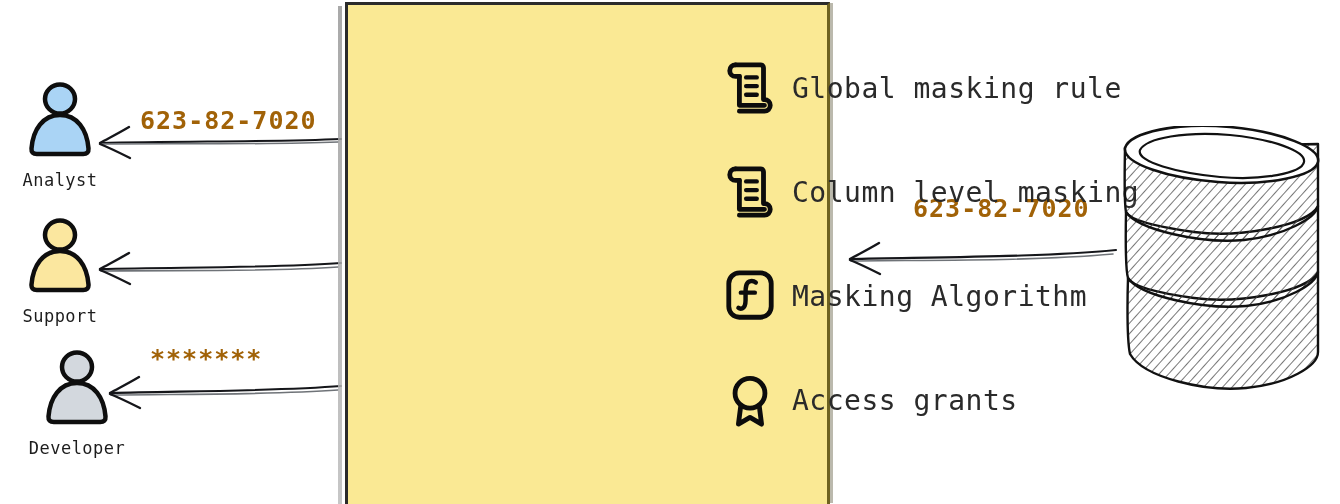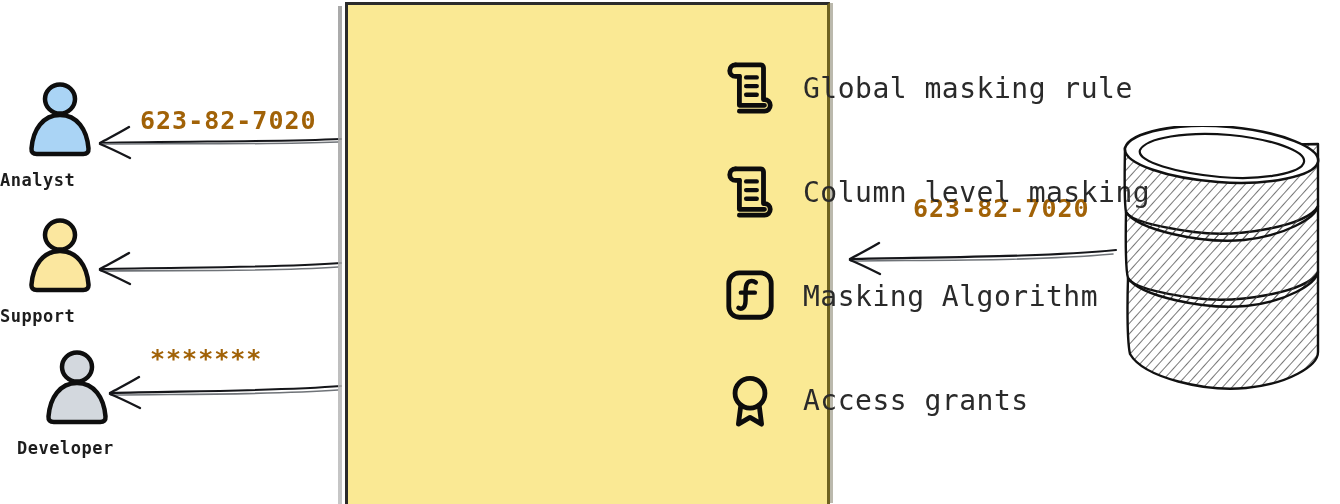--- a/index.html
+++ b/index.html
@@ -22,31 +22,31 @@
   }
   .panel-shadow-left{
     position:absolute;left:338px;top:6px;width:4px;height:498px;
     background:linear-gradient(180deg,#9a9a9a,#bdbdbd);
     opacity:.85;
   }
   .panel-list{
     position:absolute;left:375px;top:52px;width:440px;
   }
   .prow{
-    display:flex;align-items:center;gap:26px;height:62px;margin-bottom:42px;
+    display:flex;align-items:center;gap:15px;height:62px;margin-bottom:42px;
   }
   .prow:last-child{margin-bottom:0;}
   .prow .label{
     font-size:28px;color:#2a2a2a;letter-spacing:.5px;white-space:nowrap;
     font-family:"DejaVu Sans Mono","Liberation Mono",monospace;
   }
   .icon-box{width:54px;height:58px;flex:0 0 54px;display:block;}
 
   
-  .person{position:absolute;width:120px;font-weight:bold;}
+  .person{position:absolute;width:120px;text-align:center;}
   .person svg{display:block;margin:0 auto;}
   .person .pname{
     font-size:17px;color:#1d1d1d;margin-top:4px;letter-spacing:.5px;
     font-family:"DejaVu Sans Mono","Liberation Mono",monospace;
   }
   #person-analyst{left:0px;top:82px;}
   #person-support{left:0px;top:218px;}
   #person-developer{left:17px;top:350px;}
 
   

